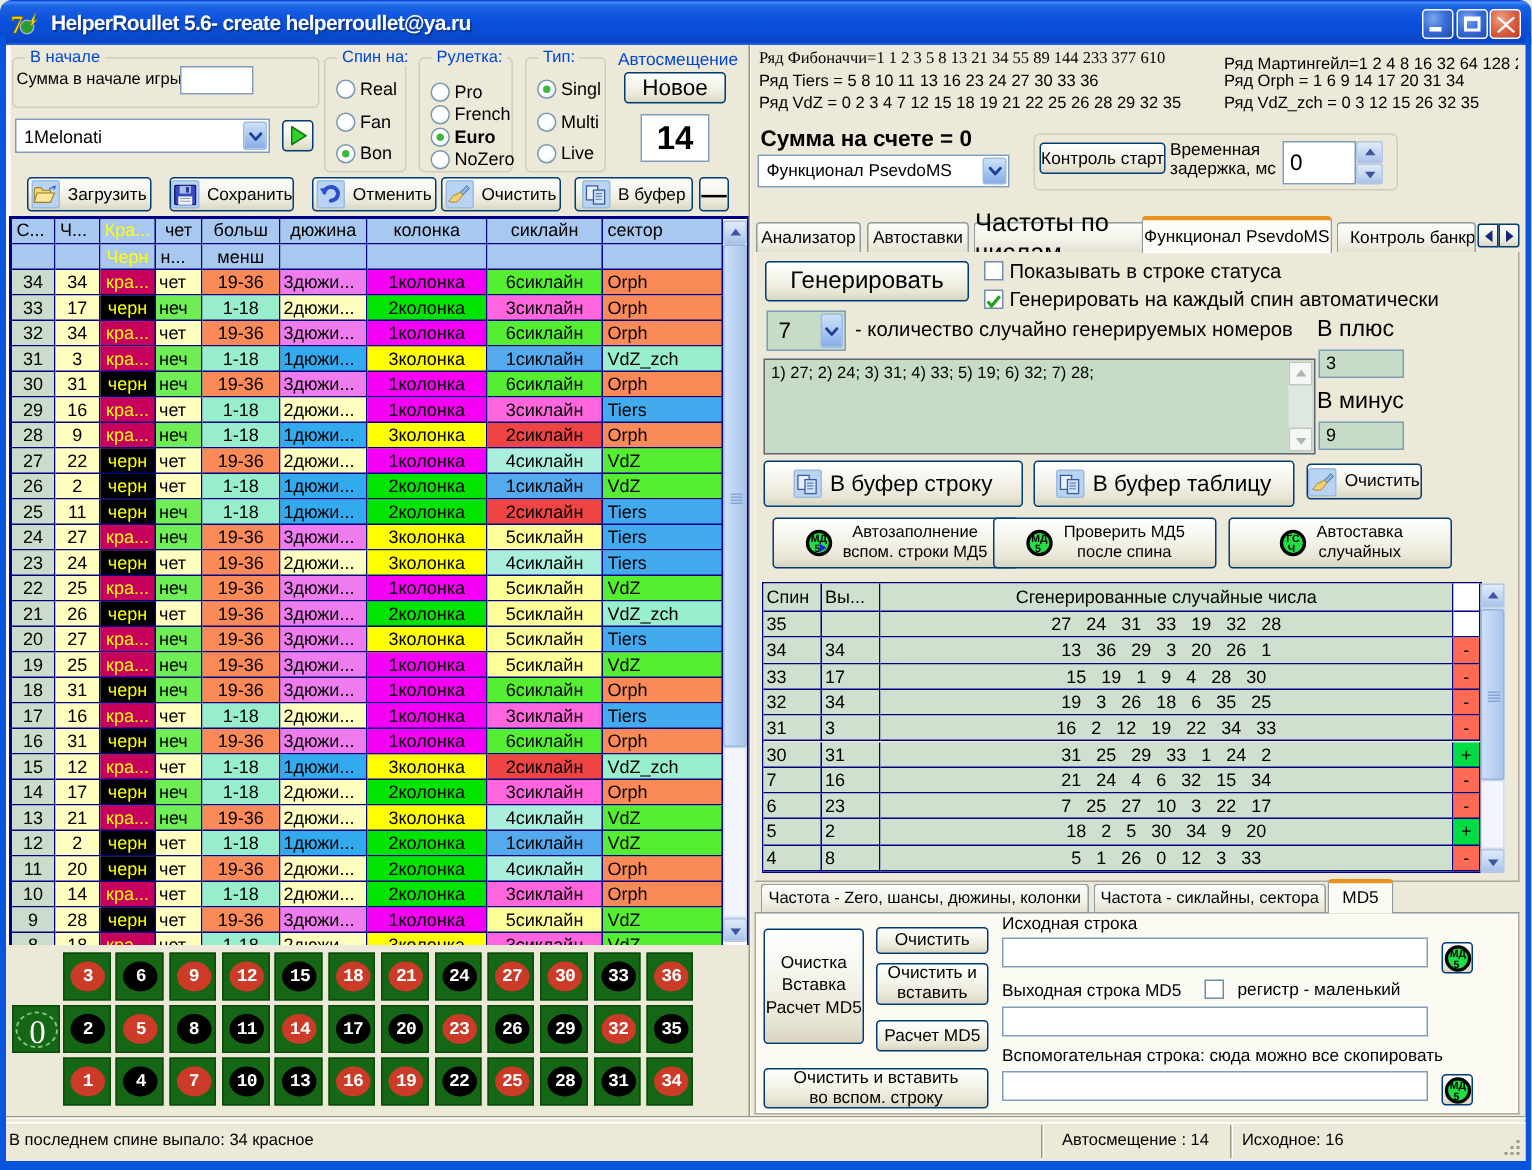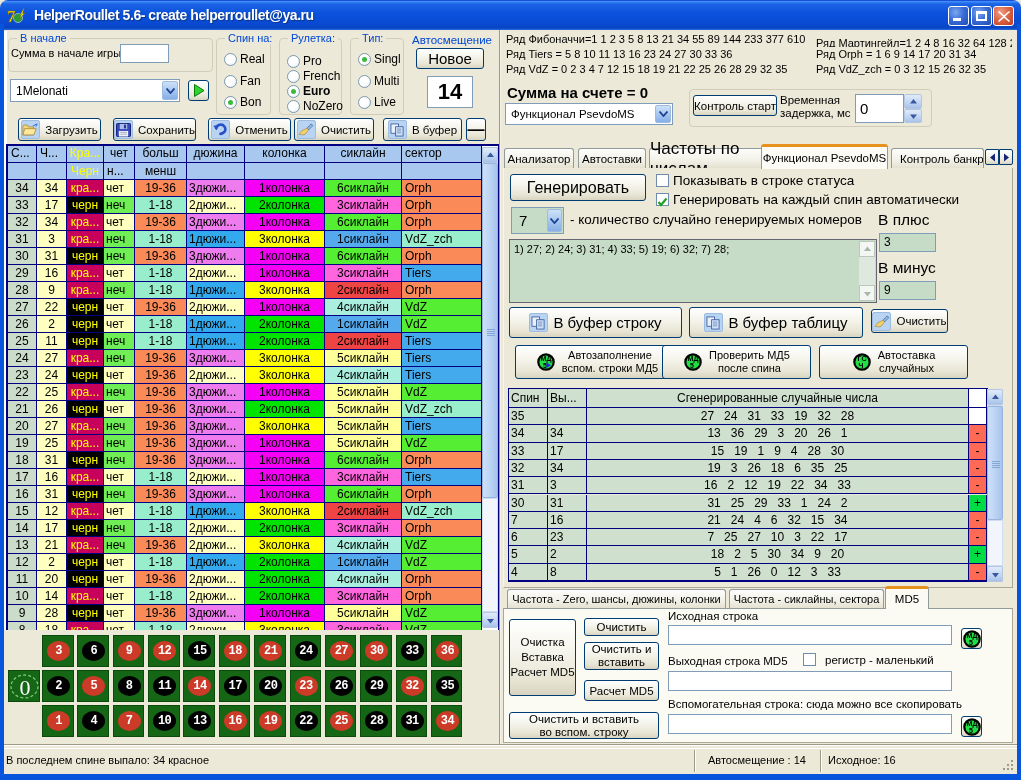--- a/index.html
+++ b/index.html
@@ -539,21 +539,21 @@
 <div class="abs" style="left:395.6px;top:704.5px;width:31.5px;height:32px;background:#156615;border:1px solid #0a4a0a;">
     <div style="position:absolute;left:4px;top:5.5px;width:23px;height:20px;border-radius:50%;background:#000;color:#fff;font-family:Liberation Mono,monospace;font-size:12px;font-weight:bold;text-align:center;line-height:20px;letter-spacing:-0.5px;">31</div>
   </div>
 <div class="abs" style="left:430.96px;top:704.5px;width:31.5px;height:32px;background:#156615;border:1px solid #0a4a0a;">
     <div style="position:absolute;left:4px;top:5.5px;width:23px;height:20px;border-radius:50%;background:#cc3a28;color:#fff;font-family:Liberation Mono,monospace;font-size:12px;font-weight:bold;text-align:center;line-height:20px;letter-spacing:-0.5px;">34</div>
   </div>
 <div class="abs" style="left:4px;top:744px;width:1013px;height:1px;background:#9d9a88;"></div>
 <div class="abs" style="left:4px;top:745px;width:1013px;height:1px;background:#ffffff;"></div>
 <div class="abs" style="left:499px;top:30px;width:1px;height:714px;background:#9d9a88;"></div>
 <div class="abs" style="left:500px;top:30px;width:1px;height:714px;background:#f4f2e8;"></div>
-<div class="abs" style="left:506px;top:33px;font-size:11px;white-space:nowrap;">Ряд Фибоначчи=1 1 2 3 5 8 13 21 34 55 89 144 233 377 610</div>
+<div class="abs" style="left:506px;top:33px;font-size:11px;white-space:nowrap;font-family:Liberation Serif, serif;">Ряд Фибоначчи=1 1 2 3 5 8 13 21 34 55 89 144 233 377 610</div>
 <div class="abs" style="left:506px;top:48px;font-size:11px;white-space:nowrap;">Ряд Tiers = 5 8 10 11 13 16 23 24 27 30 33 36</div>
 <div class="abs" style="left:506px;top:63px;font-size:11px;white-space:nowrap;">Ряд VdZ = 0 2 3 4 7 12 15 18 19 21 22 25 26 28 29 32 35</div>
 <div class="abs" style="left:816px;top:33px;width:196px;height:14px;overflow:hidden;"><span style="font-size:11px;white-space:nowrap;">Ряд Мартингейл=1 2 4 8 16 32 64 128 256</span></div>
 <div class="abs" style="left:816px;top:48px;font-size:11px;white-space:nowrap;">Ряд Orph = 1 6 9 14 17 20 31 34</div>
 <div class="abs" style="left:816px;top:63px;font-size:11px;white-space:nowrap;">Ряд VdZ_zch = 0 3 12 15 26 32 35</div>
 <div class="abs" style="left:507px;top:84px;font-size:15px;white-space:nowrap;font-weight:bold;">Сумма на счете = 0</div>
 <div class="abs edit" style="left:505px;top:103px;width:168px;height:22px;padding-left:5px;font-size:11.5px;display:flex;align-items:center;">Функционал PsevdoMS<div class="ddbtn">
       <svg width="9" height="6" viewBox="0 0 9 6">
         <path d="M0.5 0.5 L4.5 5 L8.5 0.5" fill="none" stroke="#1c3f94" stroke-width="1.8"></path>
       </svg>

